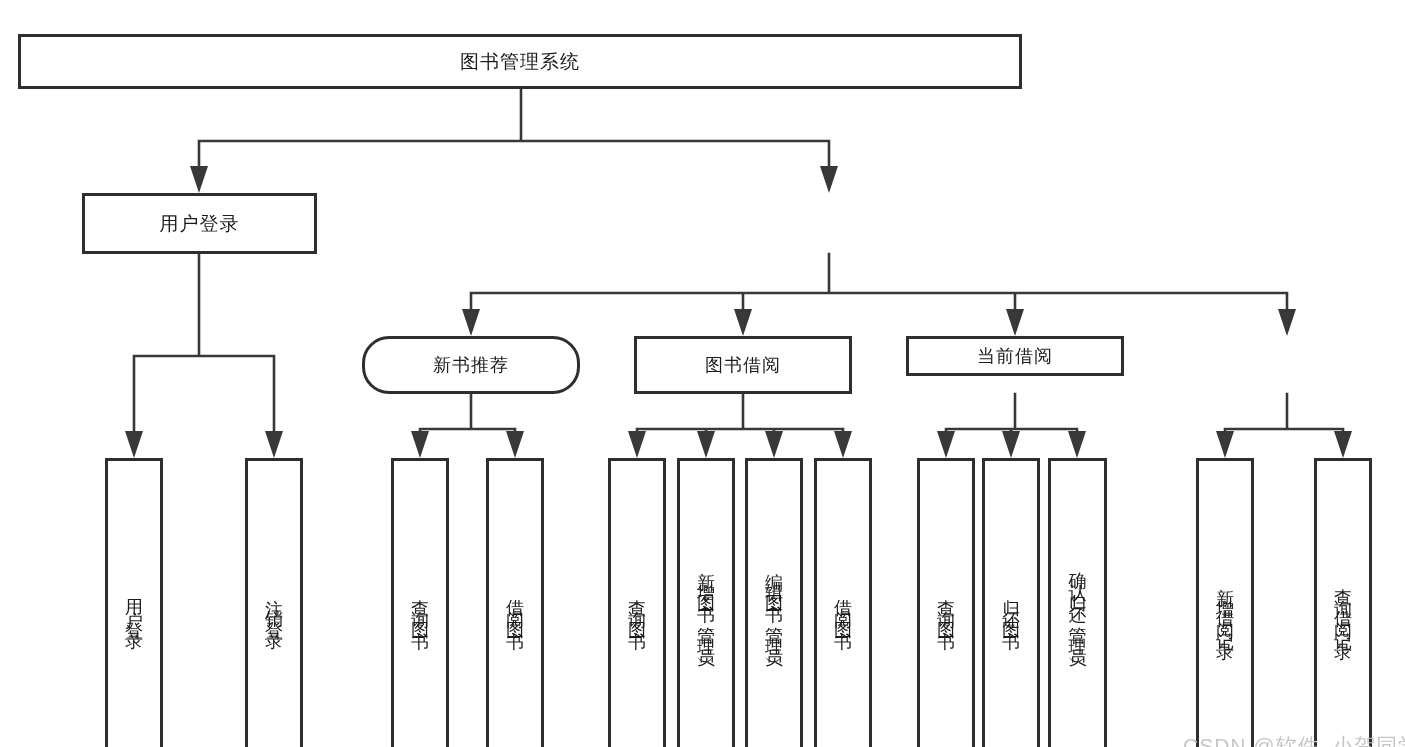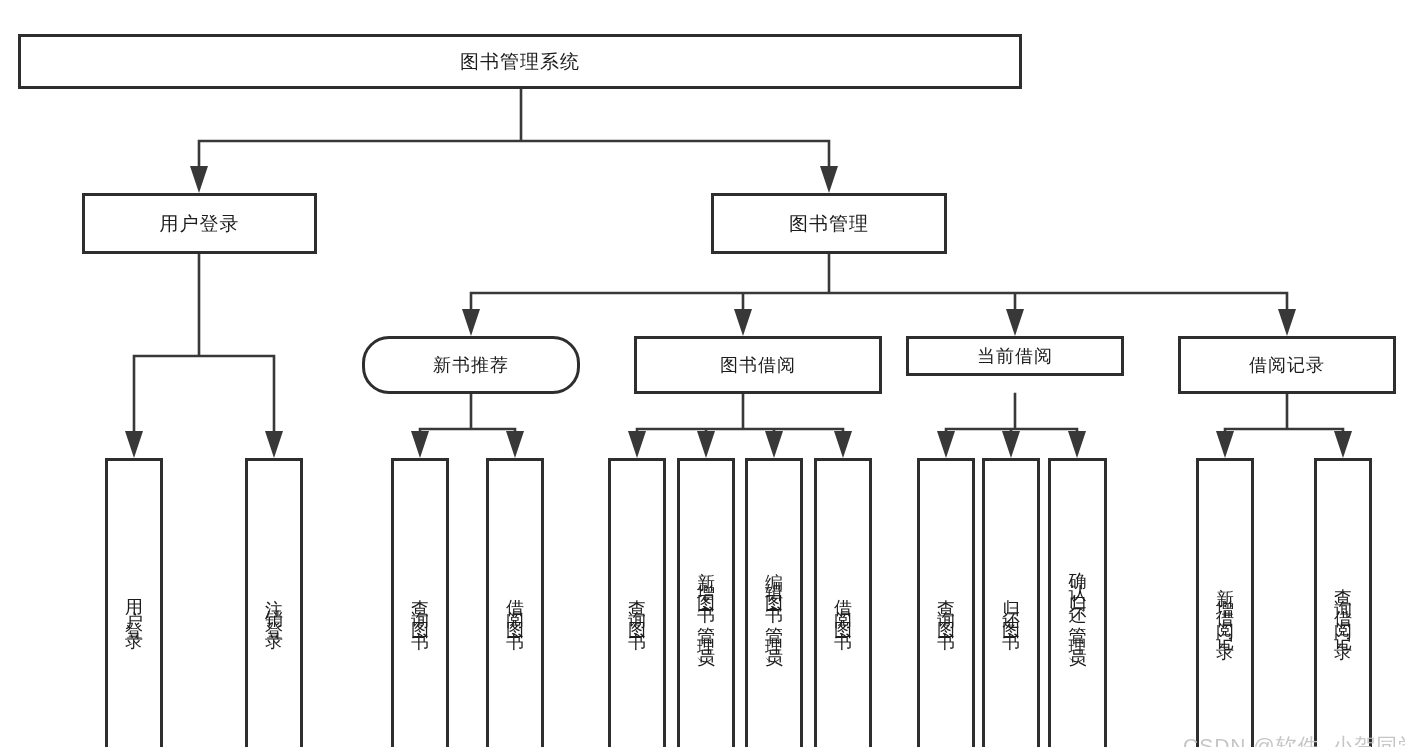--- a/index.html
+++ b/index.html
@@ -115,35 +115,29 @@
     </g>
   </svg>
 
   <div class="node" style="left:18px;top:13px;width:1004px;height:55px;">
     <span>图书管理系统</span>
   </div>
 
   <div class="node" style="left:82px;top:172px;width:235px;height:61px;">
     <span>用户登录</span>
   </div>
-  <div class="node" style="left:711px;top:172px;width:236px;height:61px;">
-    <span>图书管理</span>
-  </div>
 
   <div class="node" style="left:362px;top:315px;width:218px;height:58px;font-size:18px;border-radius:27px;">
     <span>新书推荐</span>
   </div>
-  <div class="node" style="left:634px;top:315px;width:248px;height:58px;font-size:18px;">
+  <div class="node" style="left:634px;top:315px;width:218px;height:58px;font-size:18px;">
     <span>图书借阅</span>
   </div>
   <div class="node" style="left:906px;top:315px;width:218px;height:40px;font-size:18px;">
     <span>当前借阅</span>
-  </div>
-  <div class="node" style="left:1178px;top:315px;width:218px;height:58px;font-size:18px;">
-    <span>借阅记录</span>
   </div>
 
   <div class="vnode" style="left:105px;top:437px;width:58px;height:298px;">
     <span class="vtext">用户登录</span>
   </div>
   <div class="vnode" style="left:245px;top:437px;width:58px;height:298px;">
     <span class="vtext">注销登录</span>
   </div>
 
   <div class="vnode" style="left:391px;top:437px;width:58px;height:298px;">

